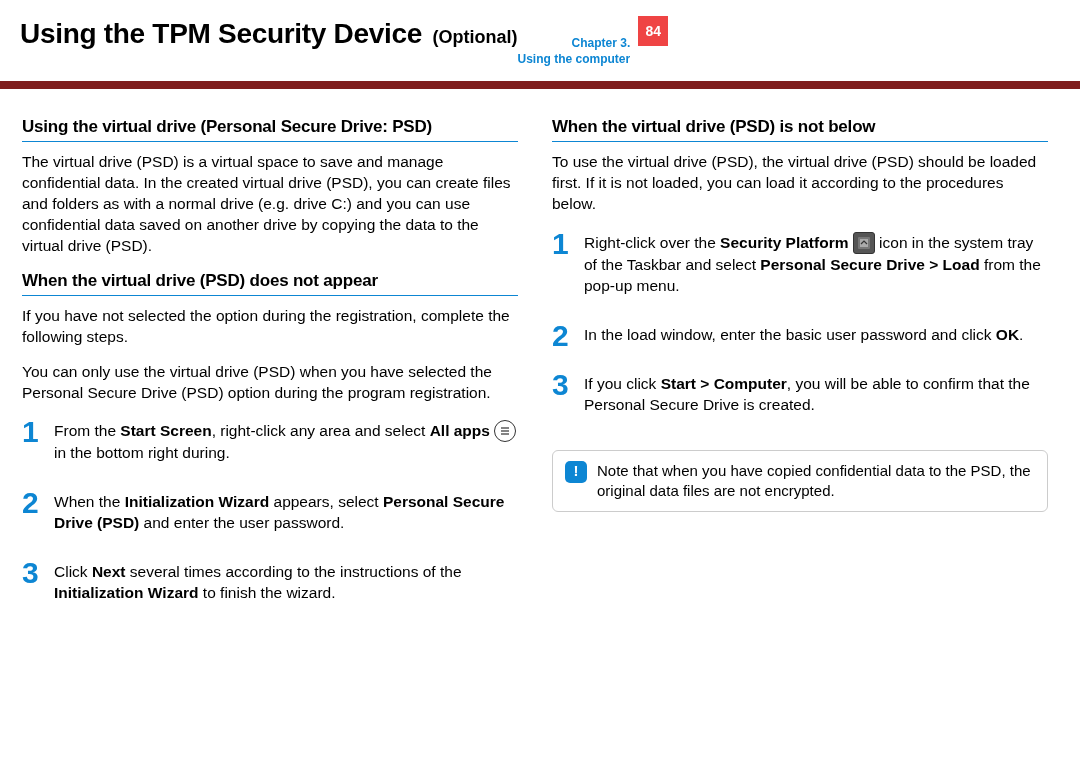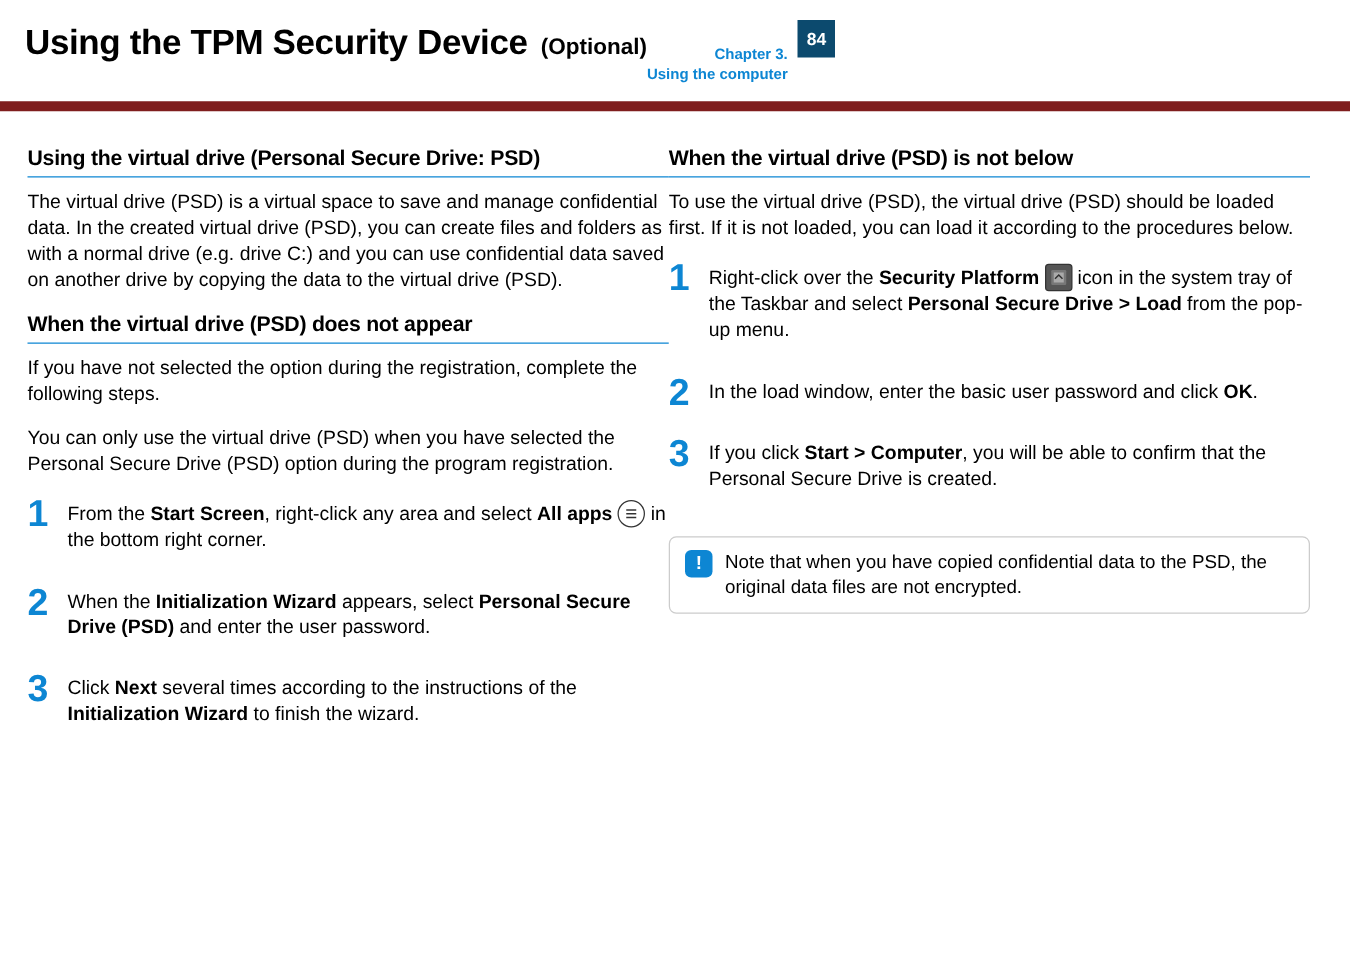--- a/index.html
+++ b/index.html
@@ -36,29 +36,30 @@
     color: #0d86d3;
     line-height: 1.3;
     margin-top: 18px;
   }
   .pagebadge {
     display: inline-flex;
     align-items: center;
     justify-content: center;
     width: 30px;
     height: 30px;
-    background: #0c4a6e;
+    background: #ef4444;
     color: #fff;
     font-weight: 700;
     font-size: 14px;
     margin-left: 8px;
     margin-top: -2px;
   }
   .columns {
     display: flex;
+    gap: 34px;
     padding: 20px 32px 20px 22px;
   }
   .col { flex: 1; }
   .section-h {
     font-size: 17px;
     font-weight: 800;
     border-bottom: 1px solid #0d86d3;
     padding-bottom: 4px;
     margin-bottom: 10px;
     margin-top: 8px;
@@ -169,21 +170,21 @@
       <div class="step-num">1</div>
       <div class="step-body">
         <p>
           <span>From the </span><b>Start Screen</b><span>, right-click any area and select </span><b>All apps</b>
           <span class="inline-icon">
             <svg width="12" height="12" viewBox="0 0 12 12">
                 <line x1="2" y1="3" x2="10" y2="3" stroke="#333" stroke-width="1.2"></line>
                 <line x1="2" y1="6" x2="10" y2="6" stroke="#333" stroke-width="1.2"></line>
                 <line x1="2" y1="9" x2="10" y2="9" stroke="#333" stroke-width="1.2"></line>
               </svg>
-          </span><span> in the bottom right corner.</span>
+          </span><span> in the bottom right during.</span>
         </p>
       </div>
     </div>
 
     <div class="step">
       <div class="step-num">2</div>
       <div class="step-body">
         <p>
           <span>When the </span><b>Initialization Wizard</b><span> appears, select </span><b>Personal Secure Drive (PSD)</b><span> and enter the user password.</span>
         </p>

